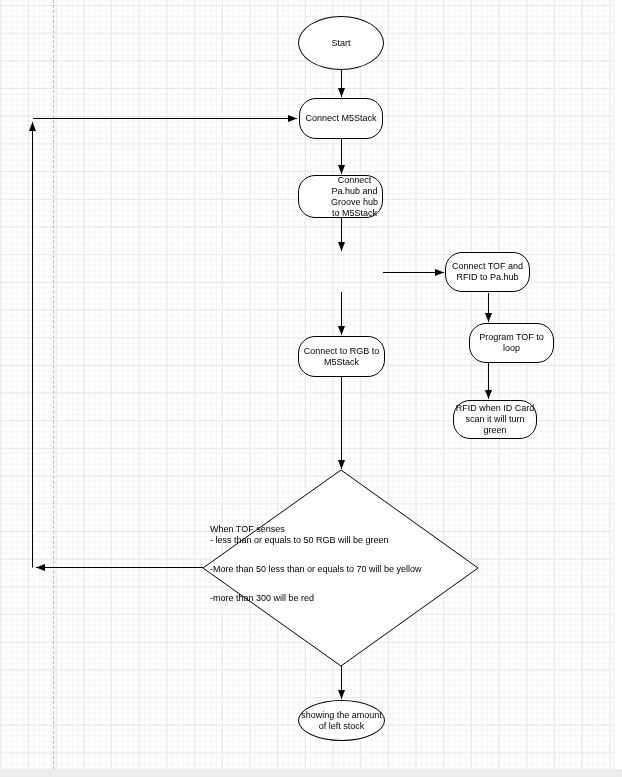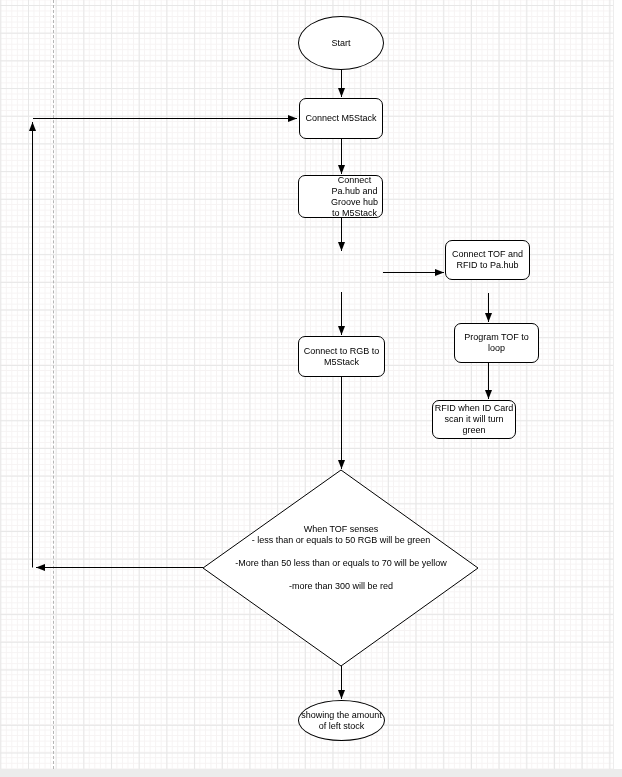--- a/index.html
+++ b/index.html
@@ -61,54 +61,54 @@
     border: 1px solid #000000;
     display: flex;
     align-items: center;
     justify-content: center;
     text-align: center;
     font-size: 9px;
     line-height: 11px;
     color: #000000;
     z-index: 2;
   }
-  .rounded { border-radius: 7px; }
+  .rounded { border-radius: 17px; }
   .ellipse { border-radius: 50%; }
 
   .node .label { display: block; }
 
   #node-start           { left: 298px; top: 16px;  width: 86px; height: 54px; }
   #node-connect-m5stack { left: 299px; top: 98px;  width: 84px; height: 41px; }
   #node-connect-pahub   { left: 298px; top: 175px; width: 85px; height: 43px; }
   #node-m5stack         { left: 299px; top: 252px; width: 84px; height: 40px; }
-  #node-connect-tof     { left: 445px; top: 240px; width: 85px; height: 40px; }
-  #node-program-tof     { left: 454px; top: 323px; width: 85px; height: 40px; }
-  #node-rfid-scan       { left: 432px; top: 400px; width: 84px; height: 39px; }
+  #node-connect-tof     { left: 445px; top: 252px; width: 85px; height: 40px; }
+  #node-program-tof     { left: 469px; top: 323px; width: 85px; height: 40px; }
+  #node-rfid-scan       { left: 453px; top: 400px; width: 84px; height: 39px; }
   #node-connect-rgb     { left: 298px; top: 336px; width: 87px; height: 41px; align-items: center; }
   #node-output          { left: 298px; top: 700px; width: 87px; height: 41px; }
 
   #node-connect-pahub .label { width: 80px; padding-left: 28px; }
   #node-connect-tof   .label { width: 80px; }
   #node-program-tof   .label { width: 92px; }
   #node-rfid-scan     .label { width: 98px; }
   #node-connect-rgb   .label { width: 80px; }
   #node-output        .label { width: 92px; }
 
   #decision-label {
     position: absolute;
     left: 210px; top: 524px;
     width: 262px;
     font-size: 9px;
     line-height: 11px;
     color: #000000;
-    text-align: center;
+    text-align: left;
     z-index: 2;
   }
   #decision-label .dline { white-space: nowrap; }
-  #decision-label .gap { margin-top: 12px; }
+  #decision-label .gap { margin-top: 18px; }
 </style>
 </head>
 <body>
 
 <div id="stage">
   <div id="grid"></div>
   <div id="right-gutter"></div>
   <div id="bottom-gutter"></div>
   <div id="page-divider"></div>
 

